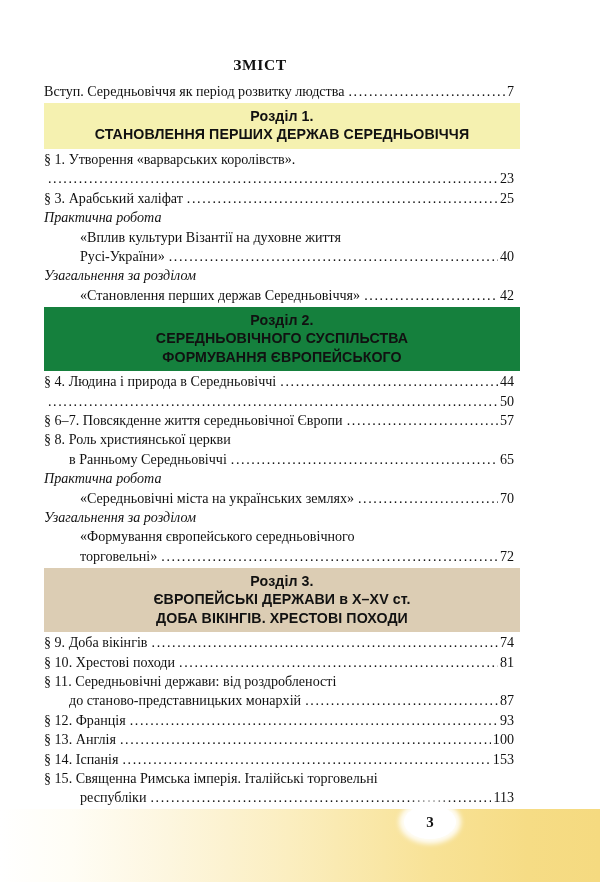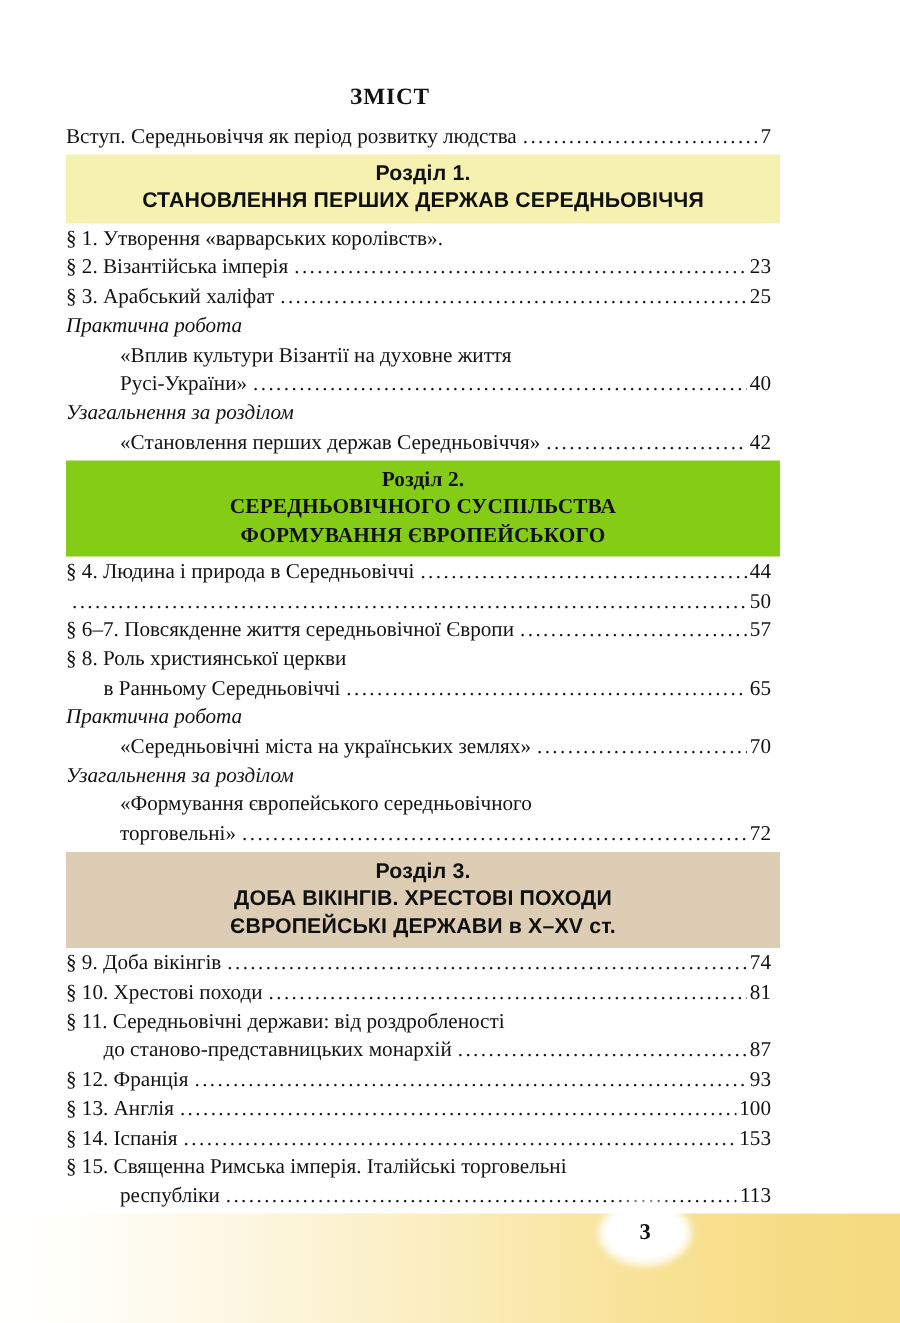--- a/index.html
+++ b/index.html
@@ -181,21 +181,20 @@
     <div id="sections-host">
         <div class="section-banner" style="background: rgb(245, 241, 176);">
           <span class="num">Розділ 1.</span>
           <span class="name">СТАНОВЛЕННЯ ПЕРШИХ ДЕРЖАВ СЕРЕДНЬОВІЧЧЯ</span>
         </div>
         <div class="entry plain lvl-0">
           <span class="row"><span class="txt">§ 1. Утворення «варварських королівств».</span></span>
         </div>
         <div class="entry lvl-0">
           <span class="row">
-            <span class="txt">§ 2. Візантійська імперія</span>
             <span class="leader"></span>
             <span class="pg">23</span>
           </span>
         </div>
         <div class="entry lvl-0">
           <span class="row">
             <span class="txt">§ 3. Арабський халіфат</span>
             <span class="leader"></span>
             <span class="pg">25</span>
           </span>
@@ -212,21 +211,21 @@
           </span>
         </div>
         <div class="label-row lvl-0">Узагальнення за розділом</div>
         <div class="entry lvl-2">
           <span class="row">
             <span class="txt">«Становлення перших держав Середньовіччя»</span>
             <span class="leader"></span>
             <span class="pg">42</span>
           </span>
         </div>
-        <div class="section-banner" style="background: #84cc16; font-family: Liberation Serif, serif;">
+        <div class="section-banner" style="background: #15803d;">
           <span class="num">Розділ 2.</span>
           <span class="name">СЕРЕДНЬОВІЧНОГО СУСПІЛЬСТВА</span>
           <span class="name">ФОРМУВАННЯ ЄВРОПЕЙСЬКОГО</span>
         </div>
         <div class="entry lvl-0">
           <span class="row">
             <span class="txt">§ 4. Людина і природа в Середньовіччі</span>
             <span class="leader"></span>
             <span class="pg">44</span>
           </span>
@@ -268,22 +267,22 @@
         </div>
         <div class="entry lvl-2">
           <span class="row">
             <span class="txt">торговельні»</span>
             <span class="leader"></span>
             <span class="pg">72</span>
           </span>
         </div>
         <div class="section-banner" style="background: rgb(220, 205, 180);">
           <span class="num">Розділ 3.</span>
+          <span class="name">ЄВРОПЕЙСЬКІ ДЕРЖАВИ в X–XV ст.</span>
           <span class="name">ДОБА ВІКІНГІВ. ХРЕСТОВІ ПОХОДИ</span>
-          <span class="name">ЄВРОПЕЙСЬКІ ДЕРЖАВИ в X–XV ст.</span>
         </div>
         <div class="entry lvl-0">
           <span class="row">
             <span class="txt">§ 9. Доба вікінгів</span>
             <span class="leader"></span>
             <span class="pg">74</span>
           </span>
         </div>
         <div class="entry lvl-0">
           <span class="row">

